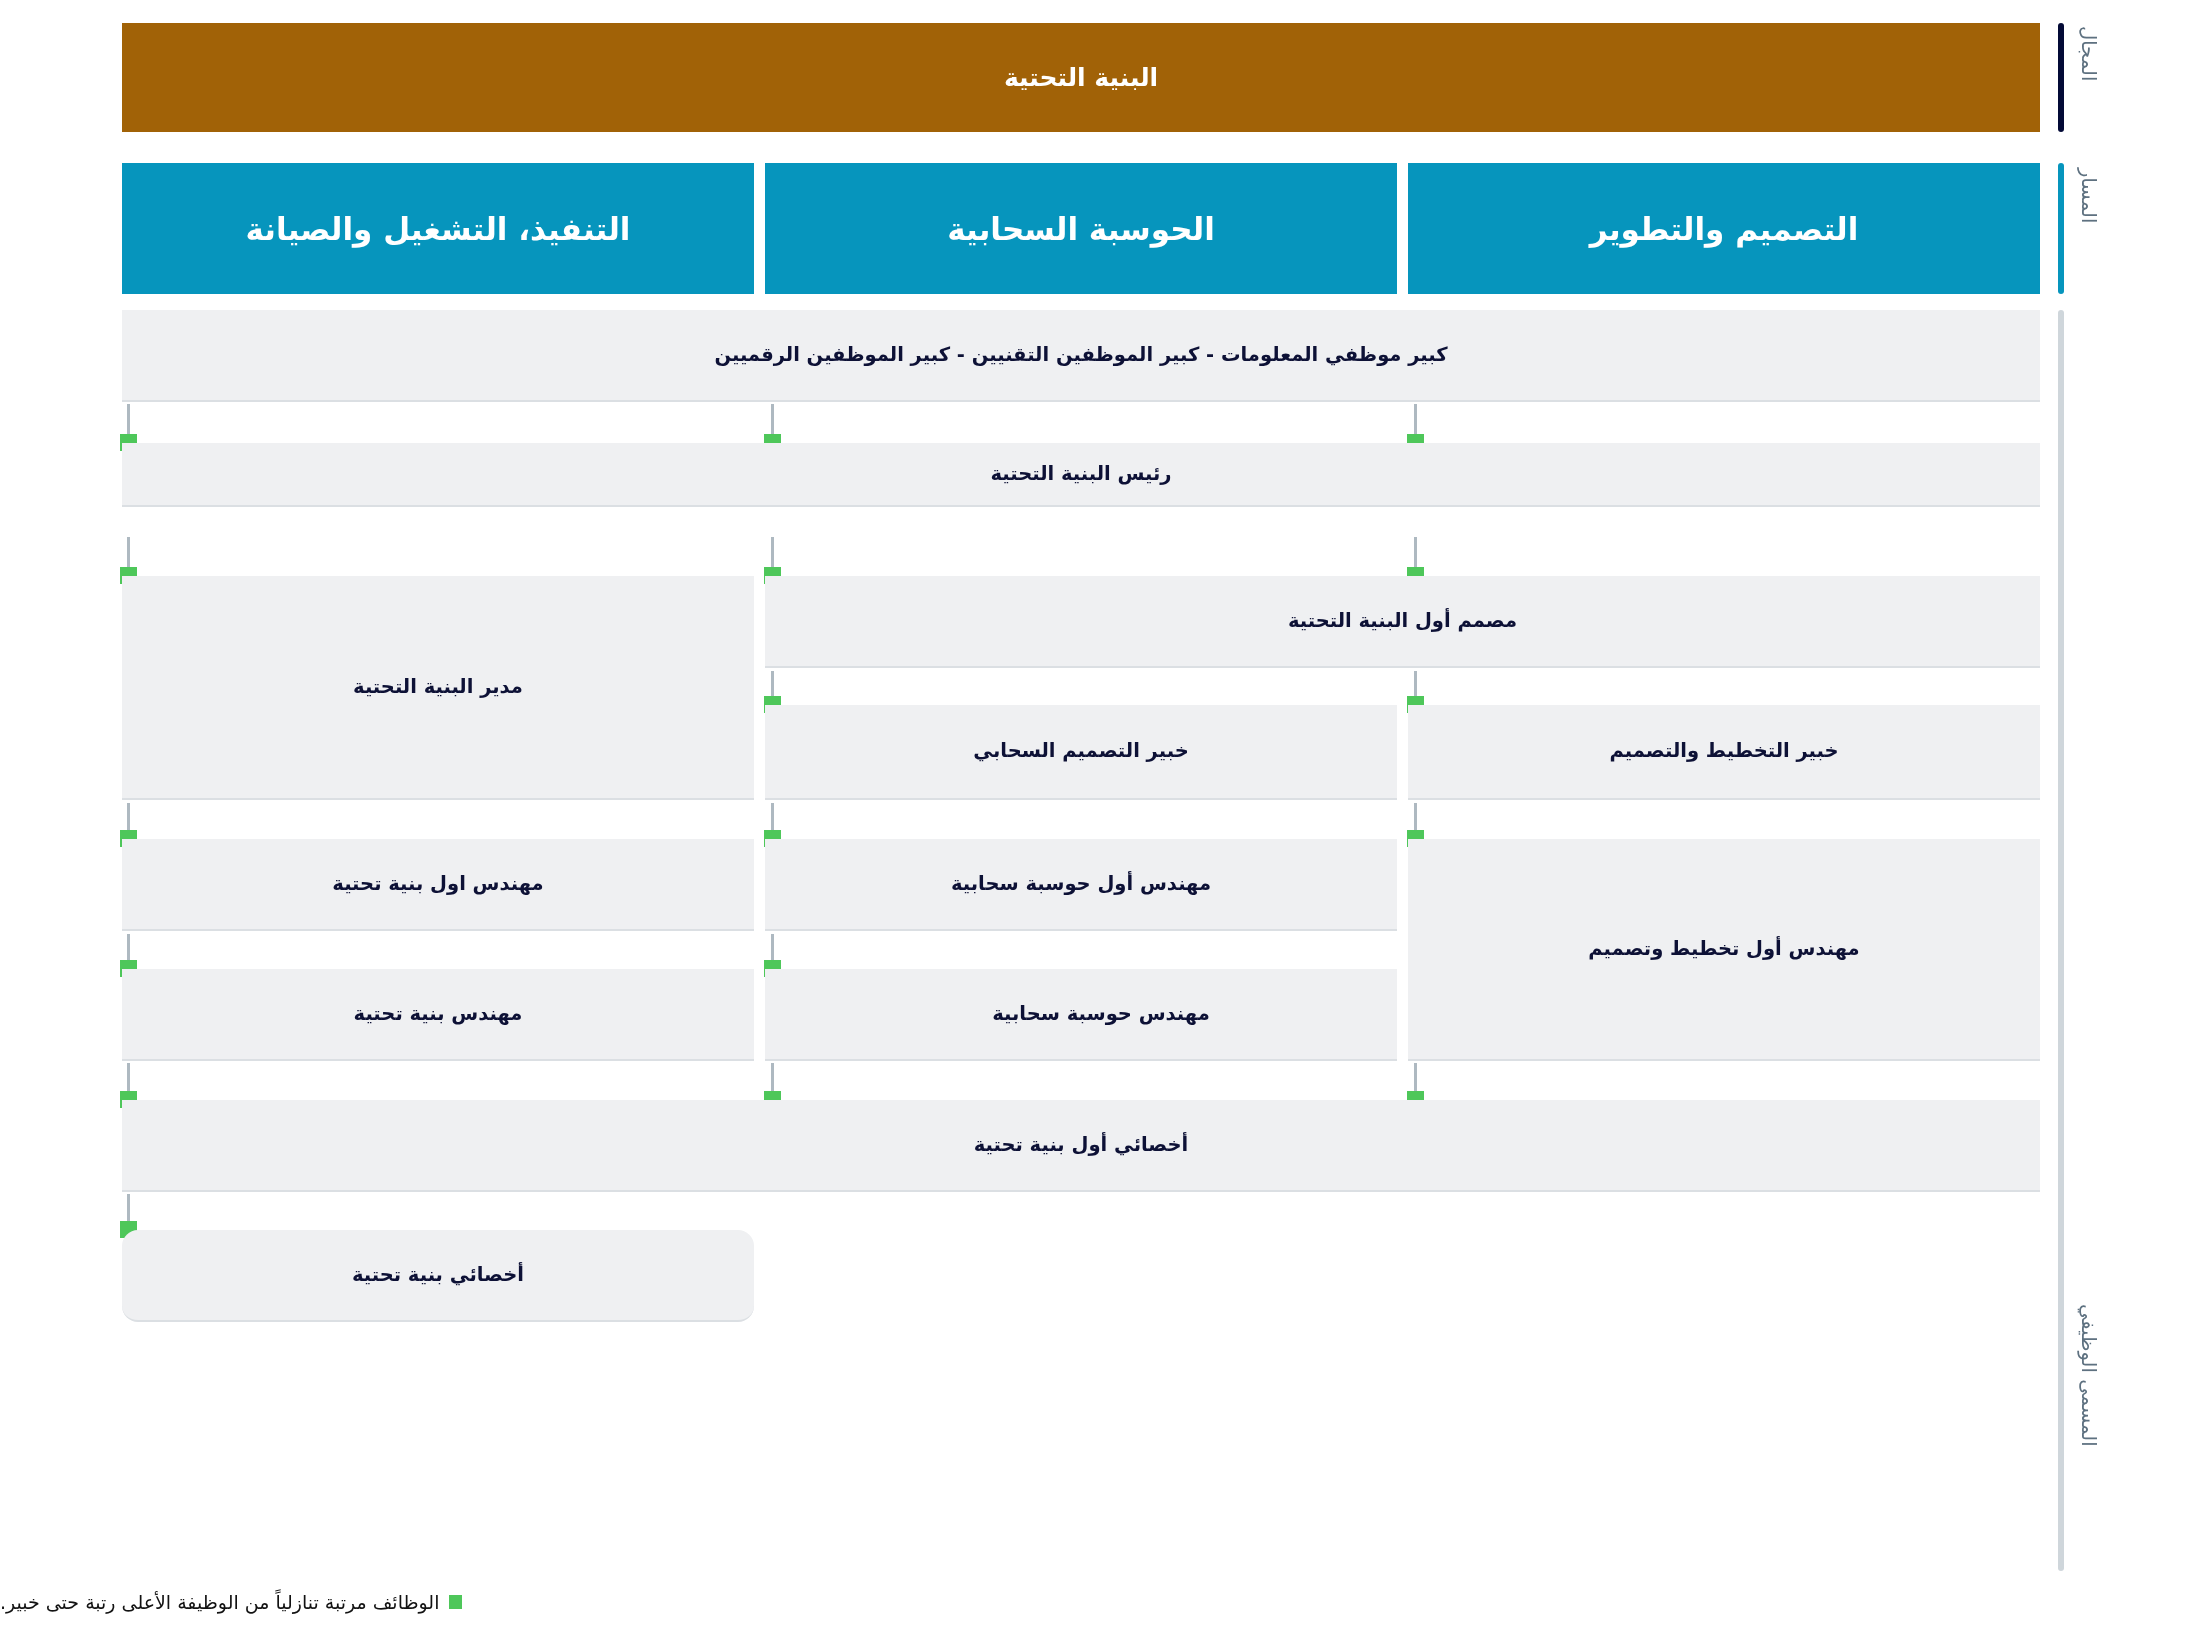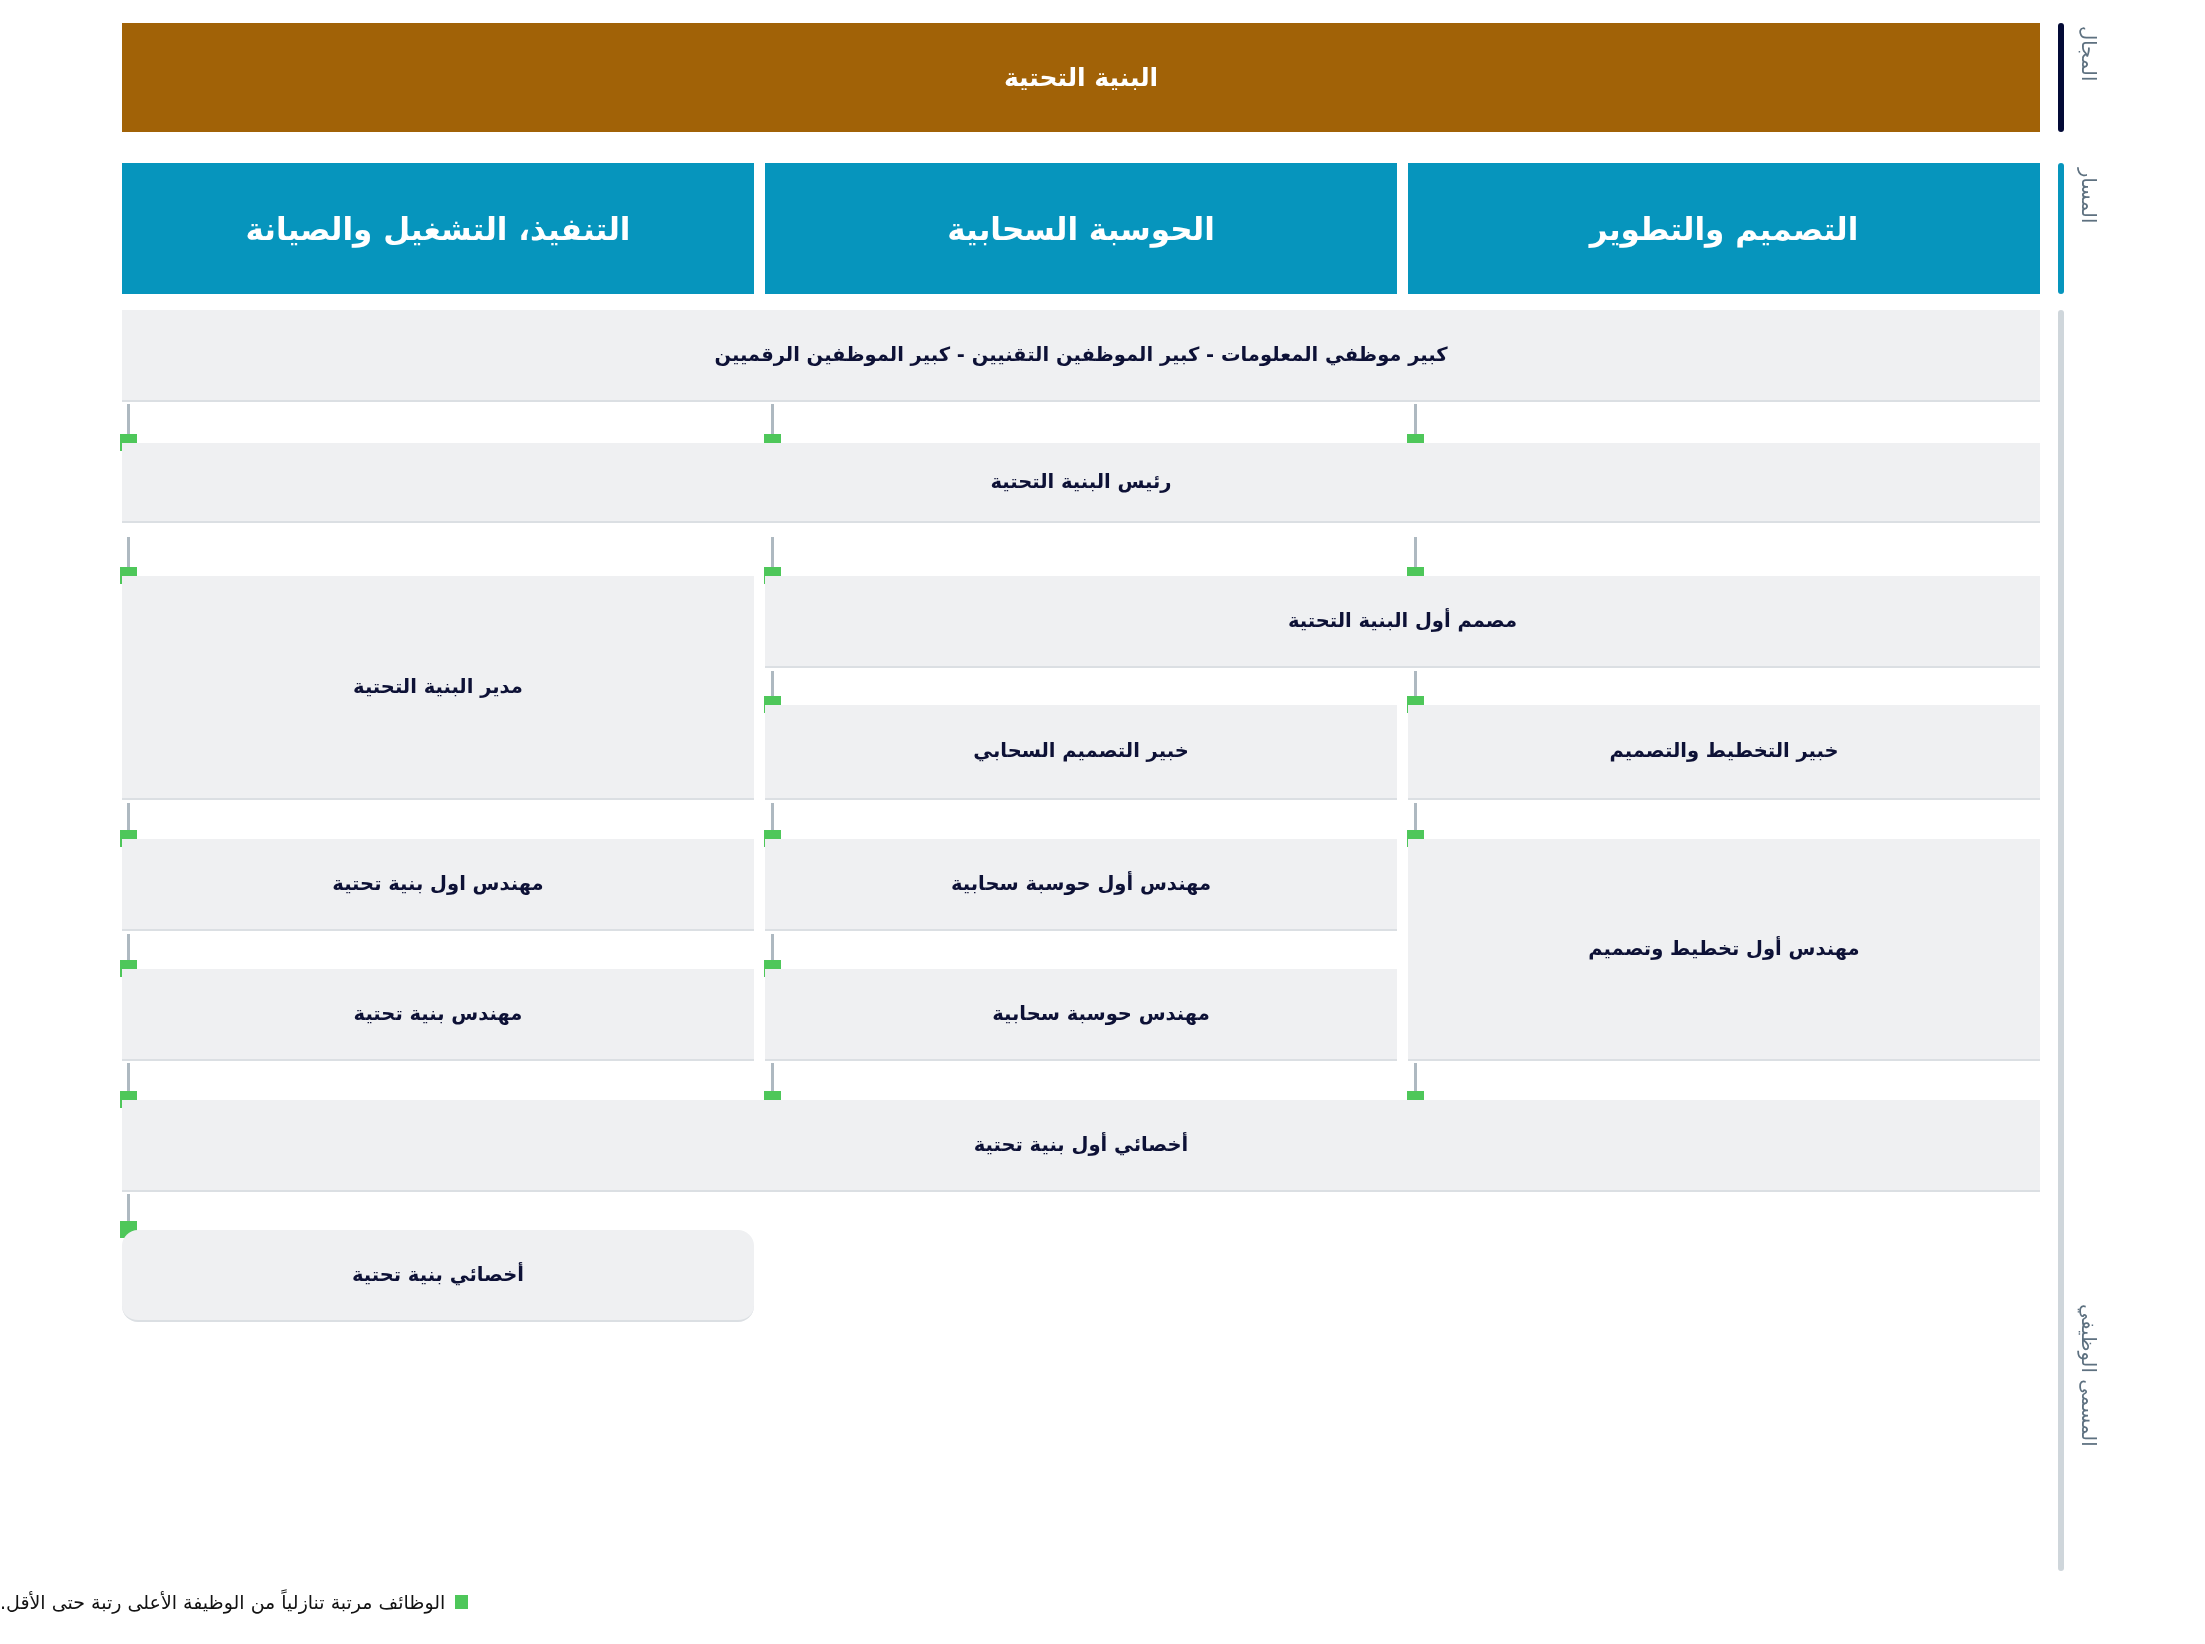--- a/index.html
+++ b/index.html
@@ -163,21 +163,21 @@
       <span class="txt">كبير موظفي المعلومات  - كبير الموظفين التقنيين  - كبير الموظفين الرقميين</span>
     </div>
 
     <div class="conn" style="right:623px;top:94px;height:39px;"></div>
     <div class="conn" style="right:1266px;top:94px;height:39px;"></div>
     <div class="conn" style="right:1910px;top:94px;height:39px;"></div>
     <div class="node" style="right:616px;top:124px;"></div>
     <div class="node" style="right:1259px;top:124px;"></div>
     <div class="node" style="right:1903px;top:124px;"></div>
 
-    <div class="cell" style="right:0;top:133px;width:1918px;height:80px;">
+    <div class="cell" style="right:0;top:133px;width:1918px;height:64px;">
       <span class="txt">رئيس البنية التحتية</span>
     </div>
 
     <div class="conn" style="right:623px;top:227px;height:39px;"></div>
     <div class="conn" style="right:1266px;top:227px;height:39px;"></div>
     <div class="conn" style="right:1910px;top:227px;height:39px;"></div>
     <div class="node" style="right:616px;top:257px;"></div>
     <div class="node" style="right:1259px;top:257px;"></div>
     <div class="node" style="right:1903px;top:257px;"></div>
 
@@ -250,18 +250,18 @@
 
     <div class="cell" style="right:1286px;top:920px;width:632px;height:92px;border-radius:16px;">
       <span class="txt">أخصائي بنية تحتية</span>
     </div>
 
   </div>
 
   <div class="legend">
     <div class="legend-inner">
       <span class="sw"></span>
-      <span class="txt">الوظائف مرتبة تنازلياً  من الوظيفة الأعلى رتبة حتى الأقل.</span>
+      <span class="txt">الوظائف مرتبة تنازلياً  من الوظيفة الأعلى رتبة حتى خبير.</span>
     </div>
   </div>
 
 </div>
 
 
 </body></html>

